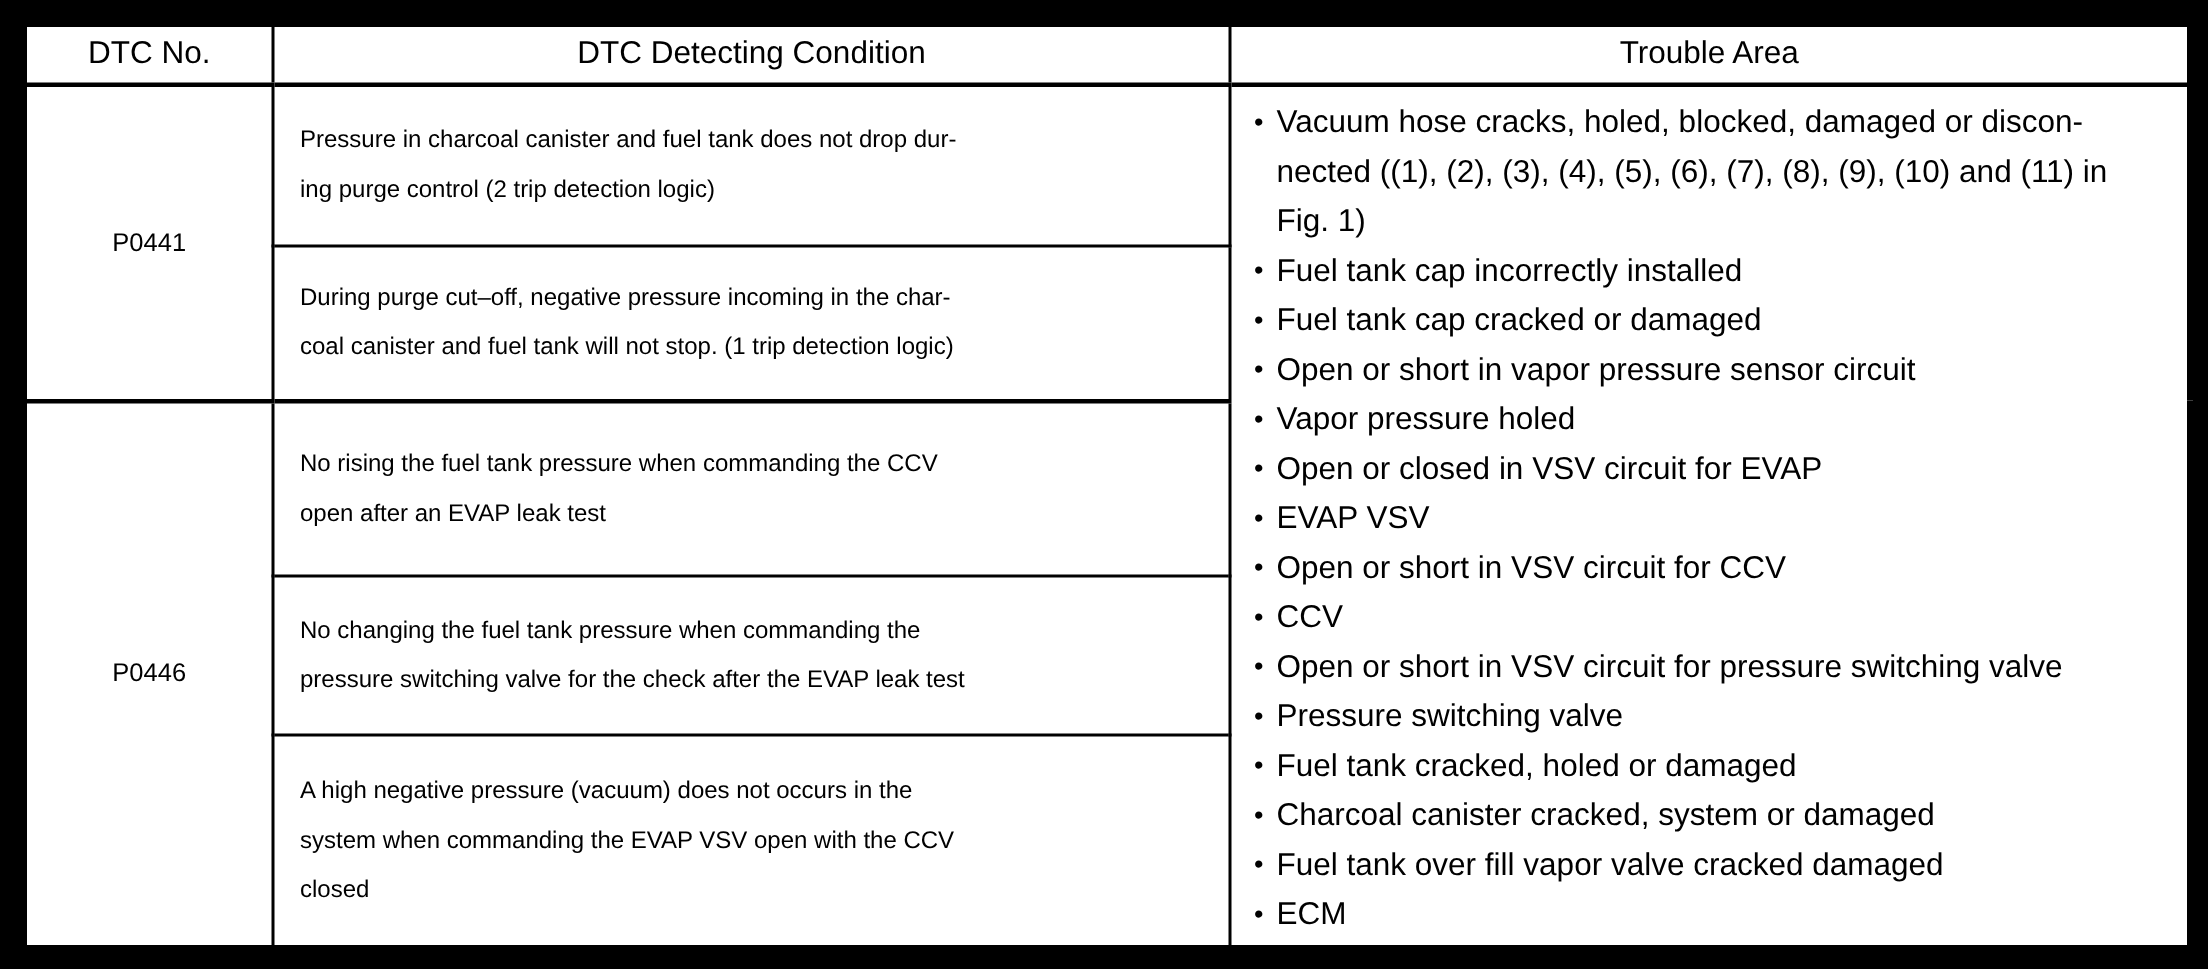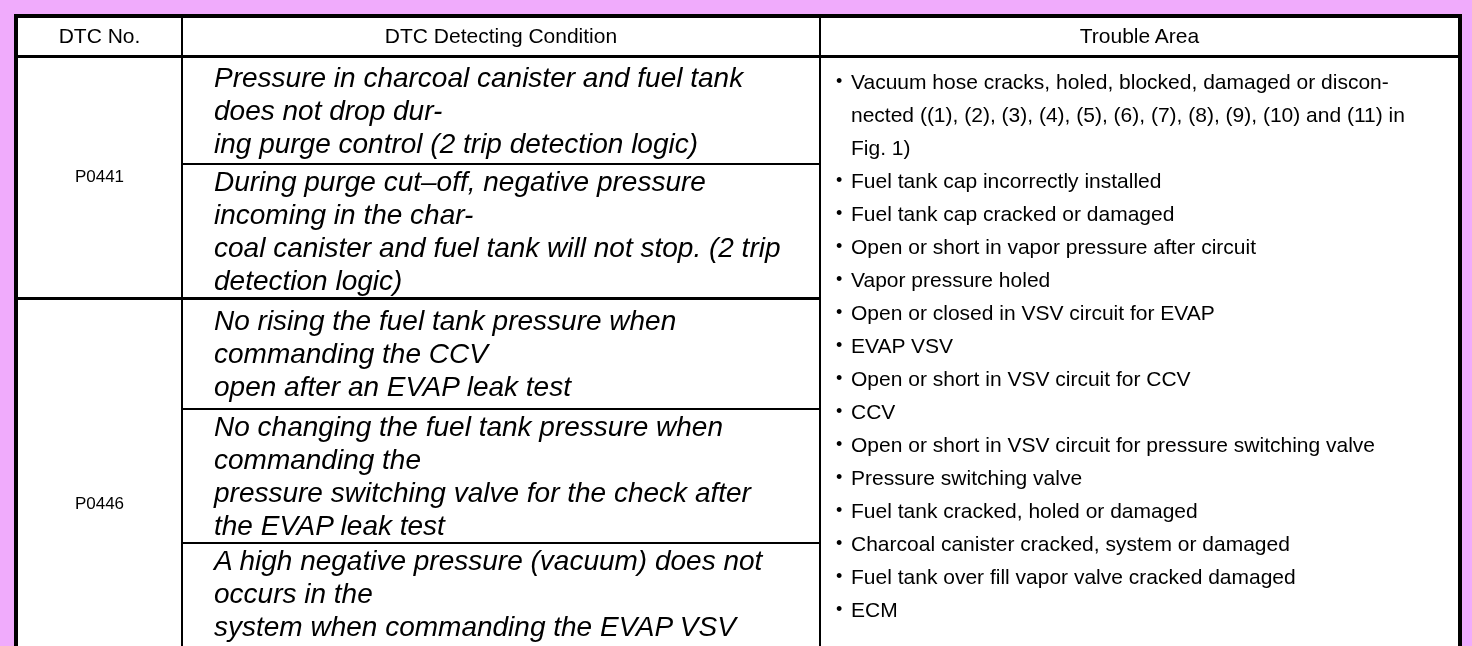--- a/index.html
+++ b/index.html
@@ -7,21 +7,21 @@
     padding: 0;
     background: #ffffff;
     color: #000000;
     font-family: "Liberation Sans", sans-serif;
   }
   .page {
     width: 1472px;
     height: 646px;
     box-sizing: border-box;
     padding: 14px;
-    background: #f0abfc;
+    background: #000000;
     overflow: hidden;
   }
   table.dtc-table {
     border-collapse: collapse;
     table-layout: fixed;
     width: 1444px;
     border: 4px solid #000;
     background: #fff;
   }
   .dtc-table th,
@@ -38,27 +38,26 @@
     border-bottom-width: 3px;
     padding: 0;
   }
   td.dtc-cell {
     text-align: center;
     vertical-align: middle;
     font-size: 17px;
     padding: 0;
   }
   td.cond-cell {
-    font-size: 28px;
+    font-size: 16px;
     line-height: 33px;
-    padding: 0 31px;
+    padding: 0 17px;
     vertical-align: middle;
     text-align: left;
     white-space: pre-line;
-    font-style: italic;
   }
   td.trouble-cell {
     vertical-align: top;
     padding: 7px 8px 4px 15px;
   }
   tr.group-start td {
     border-top-width: 3px;
     border-radius: 16px;
   }
   ul.trouble-list {
@@ -78,21 +77,21 @@
     top: 0;
     font-size: 18px;
   }
   ul.trouble-list .item-text {
     white-space: pre-line;
   }
   
   tr.r1 td { height: 108px; }
   tr.r2 td { height: 103px; }
   tr.r3 td { height: 110px; }
-  tr.r4 td { height: 123px; }
+  tr.r4 td { height: 106px; }
   tr.r5 td { height: 142px; }
 </style>
 </head>
 <body>
 
 <div class="page">
   <table class="dtc-table">
     <colgroup>
       <col style="width:166px">
       <col style="width:638px">
@@ -114,21 +113,21 @@
           <ul class="trouble-list">
 
               <li><span class="bullet">•</span><span class="item-text">Vacuum hose cracks, holed, blocked, damaged or discon-
 nected ((1), (2), (3), (4), (5), (6), (7), (8), (9), (10) and (11) in
 Fig. 1)</span></li>
 
               <li><span class="bullet">•</span><span class="item-text">Fuel tank cap incorrectly installed</span></li>
 
               <li><span class="bullet">•</span><span class="item-text">Fuel tank cap cracked or damaged</span></li>
 
-              <li><span class="bullet">•</span><span class="item-text">Open or short in vapor pressure after circuit</span></li>
+              <li><span class="bullet">•</span><span class="item-text">Open or short in vapor pressure sensor circuit</span></li>
 
               <li><span class="bullet">•</span><span class="item-text">Vapor pressure holed</span></li>
 
               <li><span class="bullet">•</span><span class="item-text">Open or closed in VSV circuit for EVAP</span></li>
 
               <li><span class="bullet">•</span><span class="item-text">EVAP VSV</span></li>
 
               <li><span class="bullet">•</span><span class="item-text">Open or short in VSV circuit for CCV</span></li>
 
               <li><span class="bullet">•</span><span class="item-text">CCV</span></li>
@@ -142,21 +141,21 @@
               <li><span class="bullet">•</span><span class="item-text">Charcoal canister cracked, system or damaged</span></li>
 
               <li><span class="bullet">•</span><span class="item-text">Fuel tank over fill vapor valve cracked damaged</span></li>
 
               <li><span class="bullet">•</span><span class="item-text">ECM</span></li>
             </ul>
         </td>
       </tr>
       <tr class="r2">
         <td class="cond-cell">During purge cut–off, negative pressure incoming in the char-
-coal canister and fuel tank will not stop. (2 trip detection logic)</td>
+coal canister and fuel tank will not stop. (1 trip detection logic)</td>
       </tr>
       <tr class="r3 group-start">
         <td class="dtc-cell" rowspan="3">P0446</td>
         <td class="cond-cell">No rising the fuel tank pressure when commanding the CCV
 open after an EVAP leak test</td>
       </tr>
       <tr class="r4">
         <td class="cond-cell">No changing the fuel tank pressure when commanding the
 pressure switching valve for the check after the EVAP leak test</td>
       </tr>

